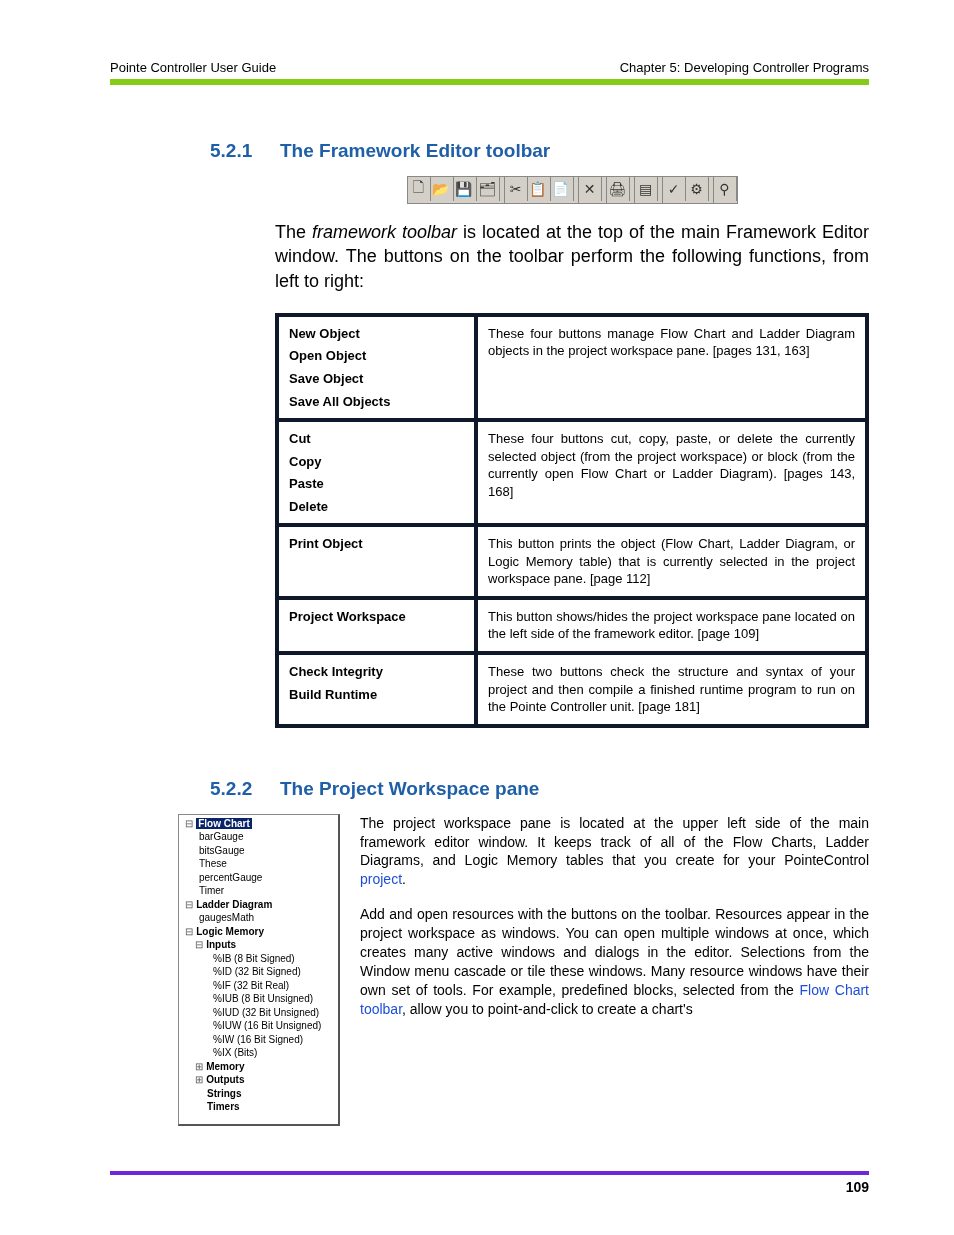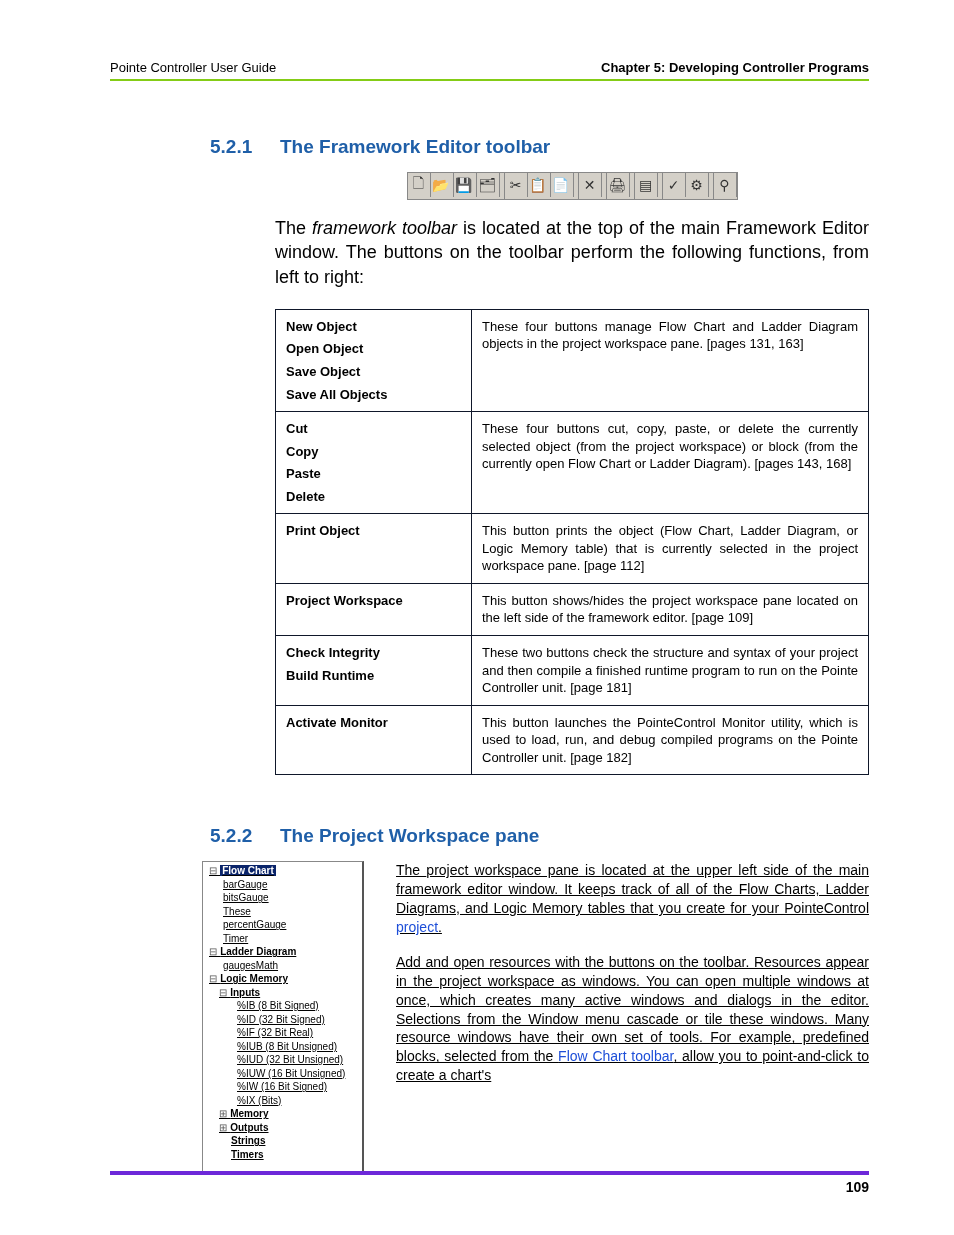--- a/index.html
+++ b/index.html
@@ -12,26 +12,26 @@
   .page {
     width: 954px;
     height: 1235px;
     position: relative;
     box-sizing: border-box;
     padding: 60px 85px 40px 110px;
   }
   .header {
     display: flex;
     justify-content: space-between;
-    border-bottom: 2px solid #84cc16;
+    border-bottom: 6px solid #84cc16;
     padding-bottom: 4px;
     font-size: 13px;
     margin-bottom: 55px;
   }
-  .header-right { font-weight: bold; }
+  .header-right { font-weight: normal; }
   .section-title {
     color: #1f5fa8;
     font-family: Arial, sans-serif;
     font-size: 19px;
     font-weight: bold;
     margin-left: 100px;
     margin-bottom: 14px;
   }
   .section-num { display:inline-block; width:70px; }
   .content-col {
@@ -62,39 +62,38 @@
     text-align: justify;
     margin-bottom: 20px;
   }
   .intro .ital { font-style: italic; }
   table.func {
     border-collapse: collapse;
     width: 100%;
     font-size: 13px;
   }
   table.func td {
-    border: 1px solid #0f172a;
+    border: 4px solid #0f172a;
     padding: 8px 10px;
     vertical-align: top;
     line-height: 1.35;
   }
   table.func td.left {
     width: 175px;
     font-weight: bold;
     font-family: Verdana, sans-serif;
   }
   table.func td.left div { margin-bottom: 5px; }
   table.func td.left div:last-child { margin-bottom: 0; }
   table.func td.right { text-align: justify; }
   .sec-522 { margin-top: 50px; }
   .tree-and-text {
     display:flex;
-    margin-left: 92px;
-    gap: 32px;
-    text-decoration: underline;
+    margin-left: 68px;
+    gap: 20px;
   }
   .tree {
     width: 155px;
     background:#fff;
     border:1px solid #888;
     border-right:2px solid #555;
     border-bottom:2px solid #555;
     font-family: "MS Sans Serif", Arial, sans-serif;
     font-size: 10px;
     font-weight:bold;
@@ -202,26 +201,20 @@
               <div>Project Workspace</div>
             </td>
         <td class="right">This button shows/hides the project workspace pane located on the left side of the framework editor. [page 109]</td>
       </tr>
       <tr>
         <td class="left">
           <div>Check Integrity</div>
           <div>Build Runtime</div>
         </td>
         <td class="right">These two buttons check the structure and syntax of your project and then compile a finished runtime program to run on the Pointe Controller unit. [page 181]</td>
-      </tr>
-      <tr>
-        <td class="left">
-              <div>Activate Monitor</div>
-            </td>
-        <td class="right">This button launches the PointeControl Monitor utility, which is used to load, run, and debug compiled programs on the Pointe Controller unit. [page 182]</td>
       </tr>
     </tbody>
       </table>
   </div>
 
   <div class="sec-522">
     <div class="section-title">
       <span class="section-num">5.2.2</span><span>The Project Workspace pane</span>
     </div>
 

